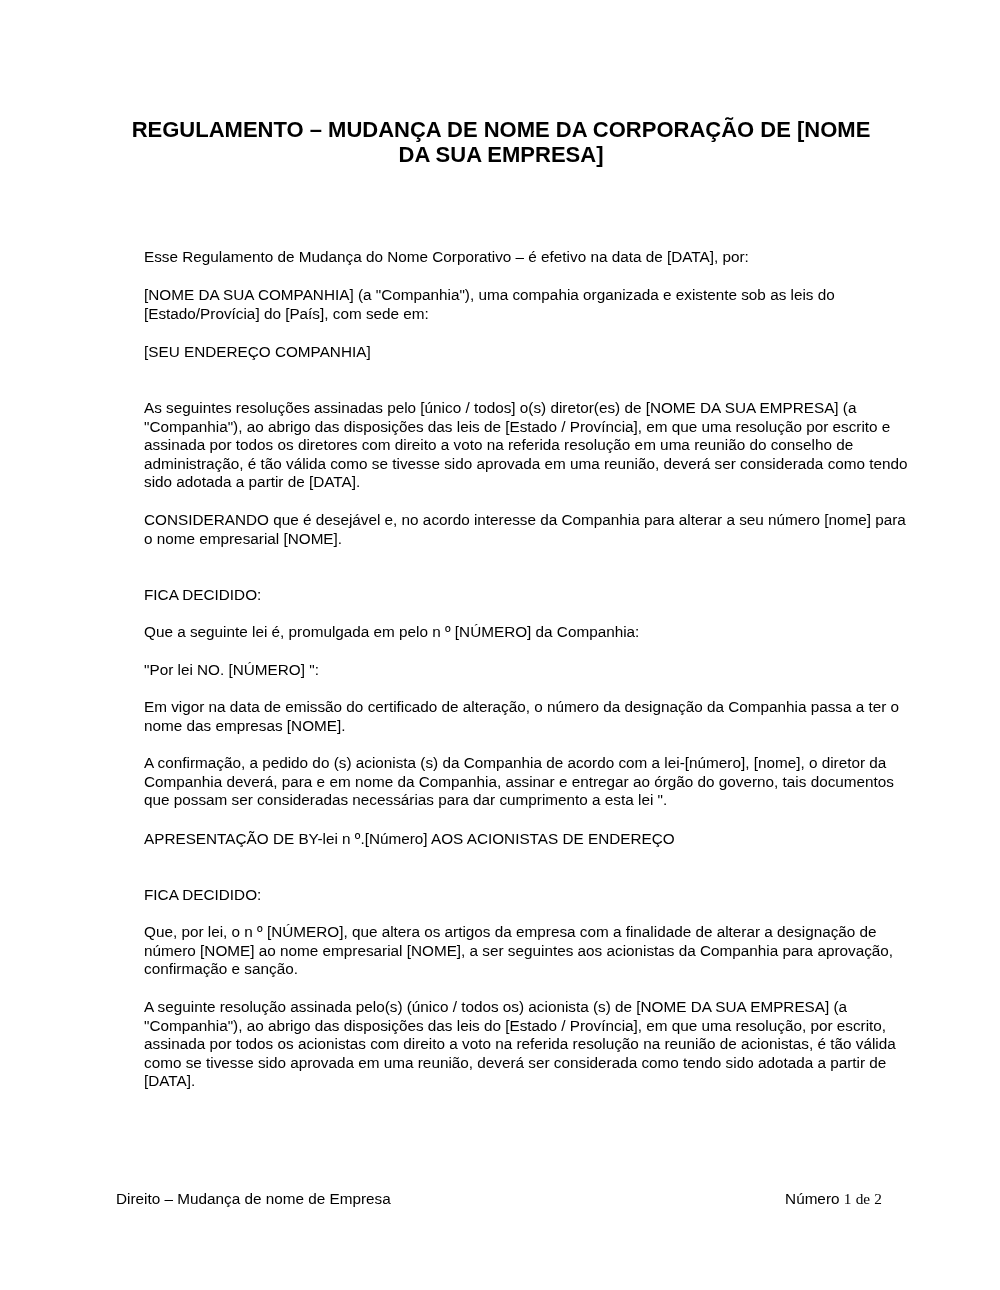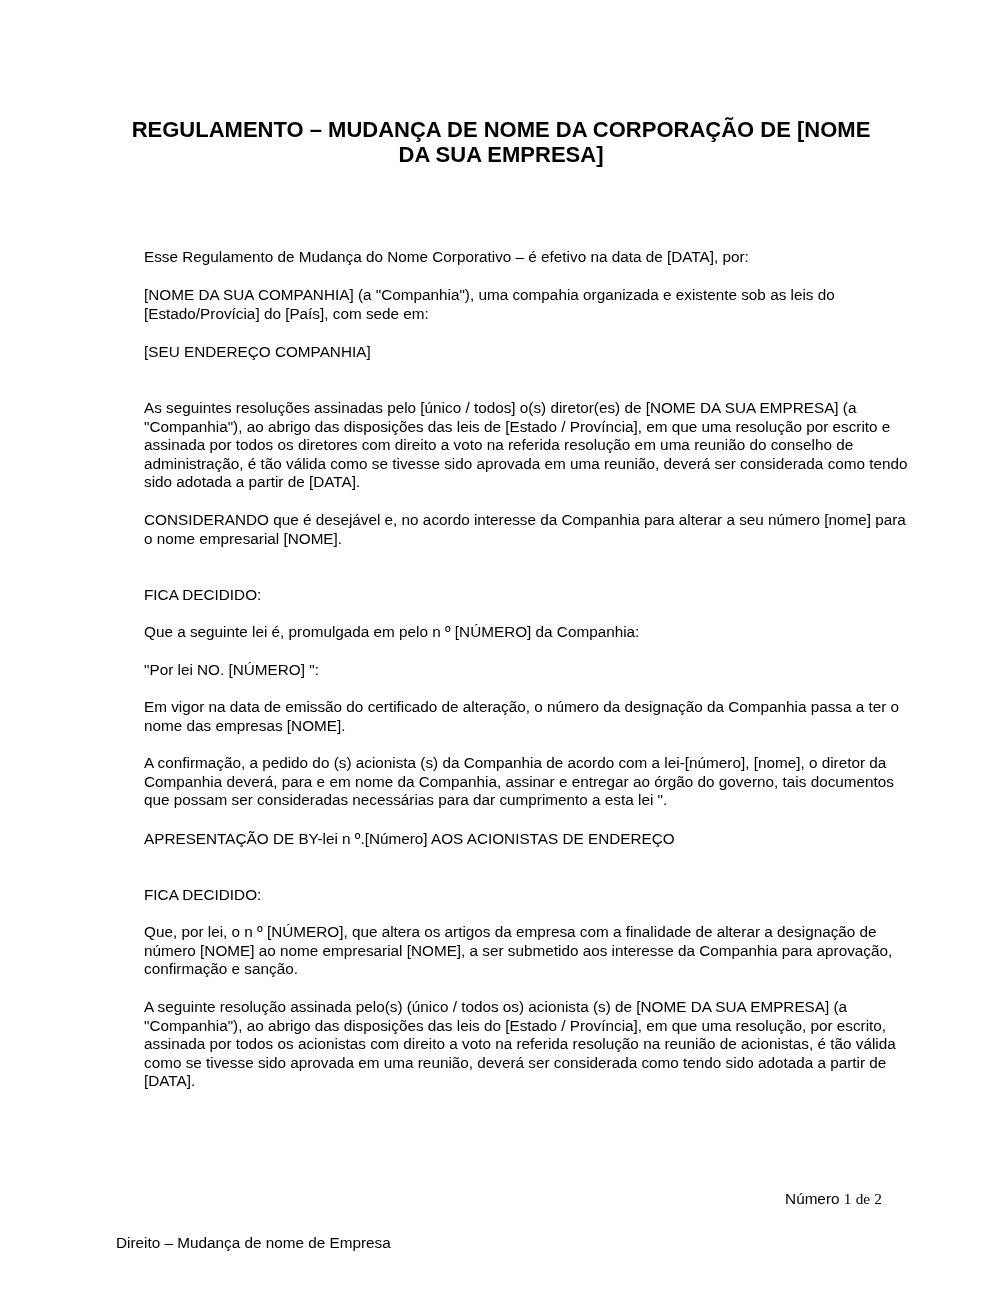--- a/index.html
+++ b/index.html
@@ -3,21 +3,21 @@
 <meta charset="utf-8">
 <style>
   html, body { margin: 0; padding: 0; background: #ffffff; }
   body { width: 1000px; height: 1290px; position: relative; overflow: hidden;
          font-family: "Liberation Sans", sans-serif; color: #000; }
   .page { position: absolute; left: 0; top: 0; width: 1000px; height: 1290px; background: #fff; }
   .title { position: absolute; left: 116px; width: 770px; top: 117px; text-align: center;
            font-weight: bold; font-size: 22px; line-height: 25px; }
   .p { position: absolute; left: 132px; width: 770px; font-size: 15.3px; line-height: 18.6px; margin: 12px; }
   .b { font-weight: normal; }
-  .footer-left { position: absolute; left: 116px; top: 1190px; font-size: 15.3px; margin-top: 44px; }
+  .footer-left { position: absolute; left: 116px; top: 1190px; font-size: 15.3px; }
   .footer-right { position: absolute; right: 118px; top: 1190px; font-size: 15.3px; }
   .serif { font-family: "Liberation Serif", serif; }
 </style>
 </head>
 <body>
 
 <div class="page">
   <div class="title">REGULAMENTO – MUDANÇA DE NOME DA CORPORAÇÃO DE [NOME DA SUA EMPRESA]</div>
 
   <p class="p" style="top:236px">Esse Regulamento de Mudança do Nome Corporativo – é efetivo na data de [DATA], por:</p>
@@ -37,19 +37,19 @@
   <p class="p" style="top:649px">"Por lei NO. [NÚMERO] ":</p>
 
   <p class="p" style="top:686px">Em vigor na data de emissão do certificado de alteração, o número da designação da Companhia passa a ter o nome das empresas [NOME].</p>
 
   <p class="p" style="top:742px">A confirmação, a pedido do (s) acionista (s) da Companhia de acordo com a lei-[número], [nome], o diretor da Companhia deverá, para e em nome da Companhia, assinar e entregar ao órgão do governo, tais documentos que possam ser consideradas necessárias para dar cumprimento a esta lei ".</p>
 
   <p class="p" style="top:818px">APRESENTAÇÃO DE BY-lei n º.[Número] AOS ACIONISTAS DE ENDEREÇO</p>
 
   <p class="p" style="top:874px">FICA DECIDIDO:</p>
 
-  <p class="p" style="top:911px">Que, por lei, o n º [NÚMERO], que altera os artigos da empresa com a finalidade de alterar a designação de número [NOME] ao nome empresarial [NOME], a ser submetido aos interesse da Companhia para aprovação, confirmação e sanção.</p>
+  <p class="p" style="top:911px">Que, por lei, o n º [NÚMERO], que altera os artigos da empresa com a finalidade de alterar a designação de número [NOME] ao nome empresarial [NOME], a ser seguintes aos acionistas da Companhia para aprovação, confirmação e sanção.</p>
 
   <p class="p" style="top:986px">A seguinte resolução assinada pelo(s) (único / todos os) acionista (s) de [NOME DA SUA EMPRESA] (a "Companhia"), ao abrigo das disposições das leis do [Estado / Província], em que uma resolução, por escrito, assinada por todos os acionistas com direito a voto na referida resolução na reunião de acionistas, é tão válida como se tivesse sido aprovada em uma reunião, deverá ser considerada como tendo sido adotada a partir de [DATA].</p>
 
   <div class="footer-left">Direito – Mudança de nome de Empresa</div>
   <div class="footer-right"><span>Número</span> <span class="serif">1</span> <span class="serif">de</span> <span class="serif">2</span></div>
 </div>
 
 </body></html>

